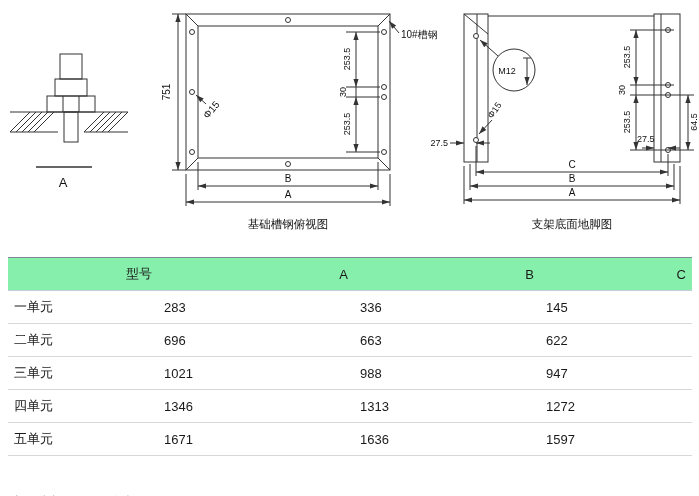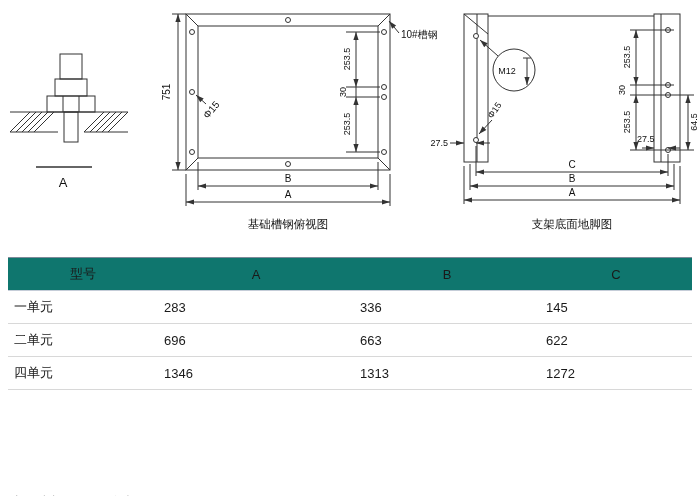--- a/index.html
+++ b/index.html
@@ -7,21 +7,21 @@
   .page{position:relative;width:699px;height:496px;background:#fff;overflow:hidden;
         font-family:"Liberation Sans","DejaVu Sans",sans-serif;color:#1a1a1a;}
   svg{display:block;}
   svg text{font-family:"Liberation Sans","DejaVu Sans",sans-serif;fill:#111;stroke:none;}
   .dim9{font-size:9px;}
   .dim10{font-size:10px;}
   .lbl13{font-size:13px;}
   .cap{font-size:11.5px;}
   .spec-table{position:absolute;left:8px;top:257px;width:684px;border-collapse:collapse;
               font-size:13px;table-layout:fixed;}
-  .spec-table th{background:#0f766e;text-align:center;font-weight:400;padding:7px 6px;
+  .spec-table th{background:#86efac;text-align:right;font-weight:400;padding:7px 6px;
                  border-top:1px solid #7f8a99;border-bottom:1px solid #c5cdd8;}
   .spec-table td{padding:7px 6px;border-bottom:1px solid #d8d8d8;background:#fff;margin-left:48px;}
   .footnote{position:absolute;left:10px;top:494px;font-size:12.5px;}
 </style>
 </head>
 <body>
 
 <div class="page">
 
   <svg width="699" height="252" viewBox="0 0 699 252">
@@ -221,23 +221,35 @@
         <td>336</td>
         <td>145</td>
       </tr>
       <tr>
         <td>二单元</td>
         <td>696</td>
         <td>663</td>
         <td>622</td>
       </tr>
       <tr>
+        <td>三单元</td>
+        <td>1021</td>
+        <td>988</td>
+        <td>947</td>
+      </tr>
+      <tr>
         <td>四单元</td>
         <td>1346</td>
         <td>1313</td>
         <td>1272</td>
       </tr>
+      <tr>
+        <td>五单元</td>
+        <td>1671</td>
+        <td>1636</td>
+        <td>1597</td>
+      </tr>
     </tbody>
   </table>
 
   <div class="footnote">注：以上数据仅供参考。</div>
 
 </div>
 
 </body></html>

